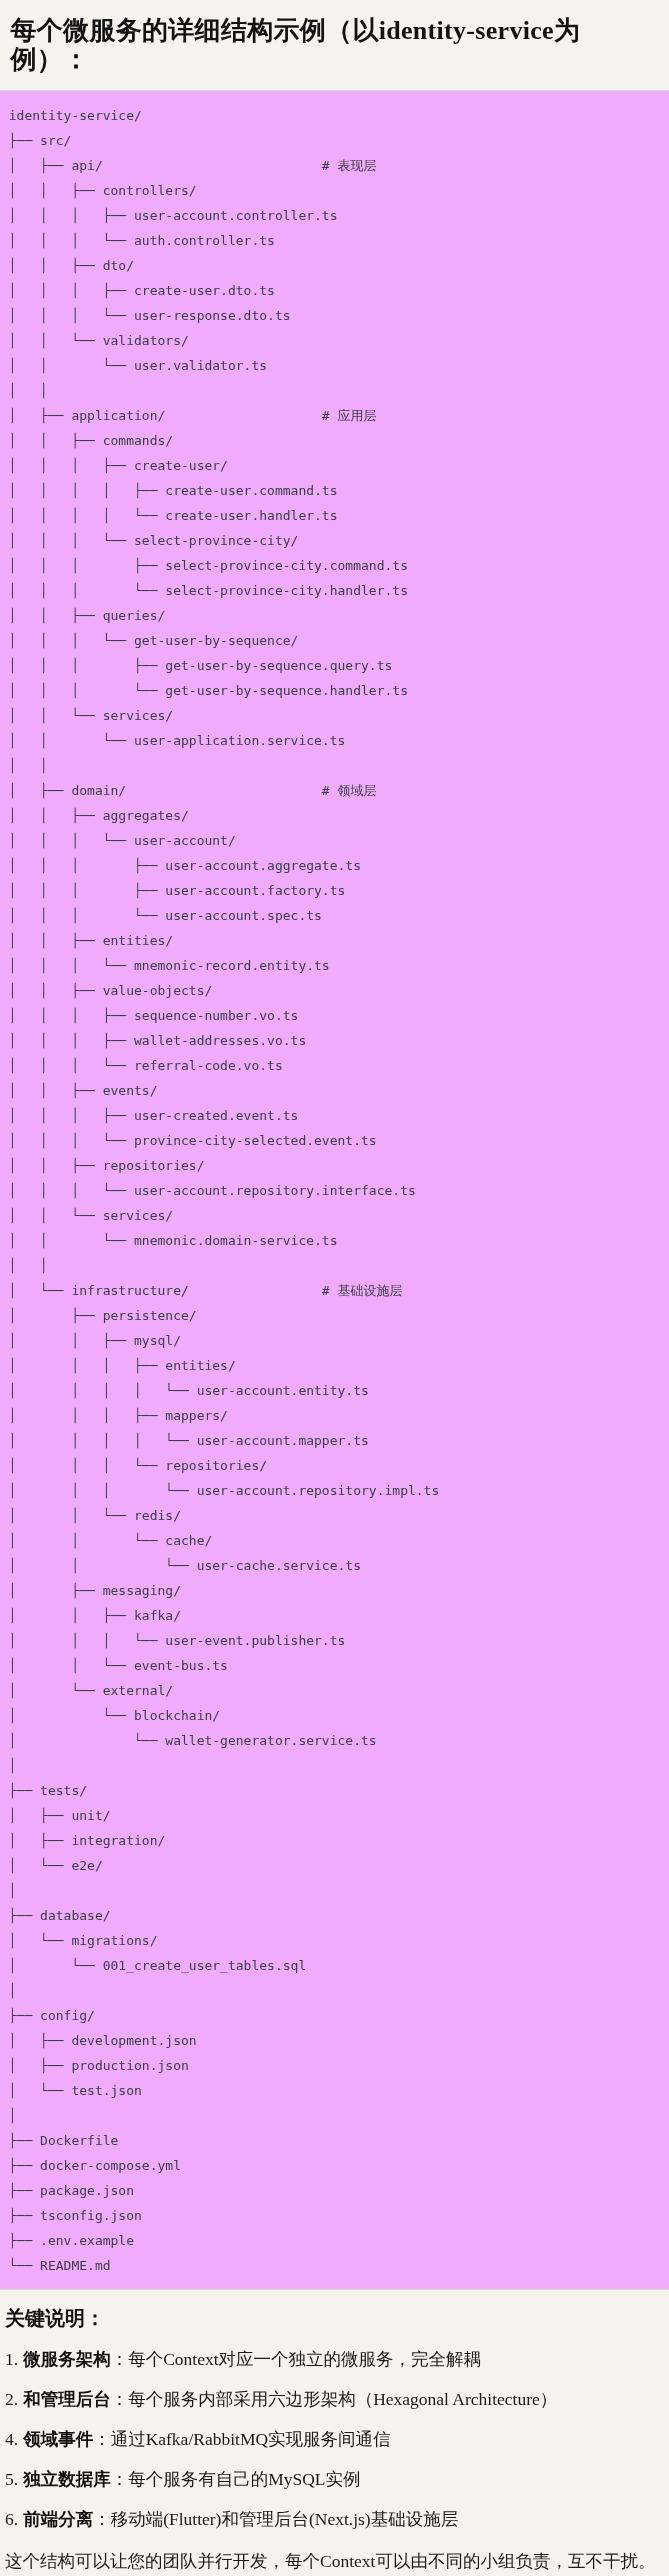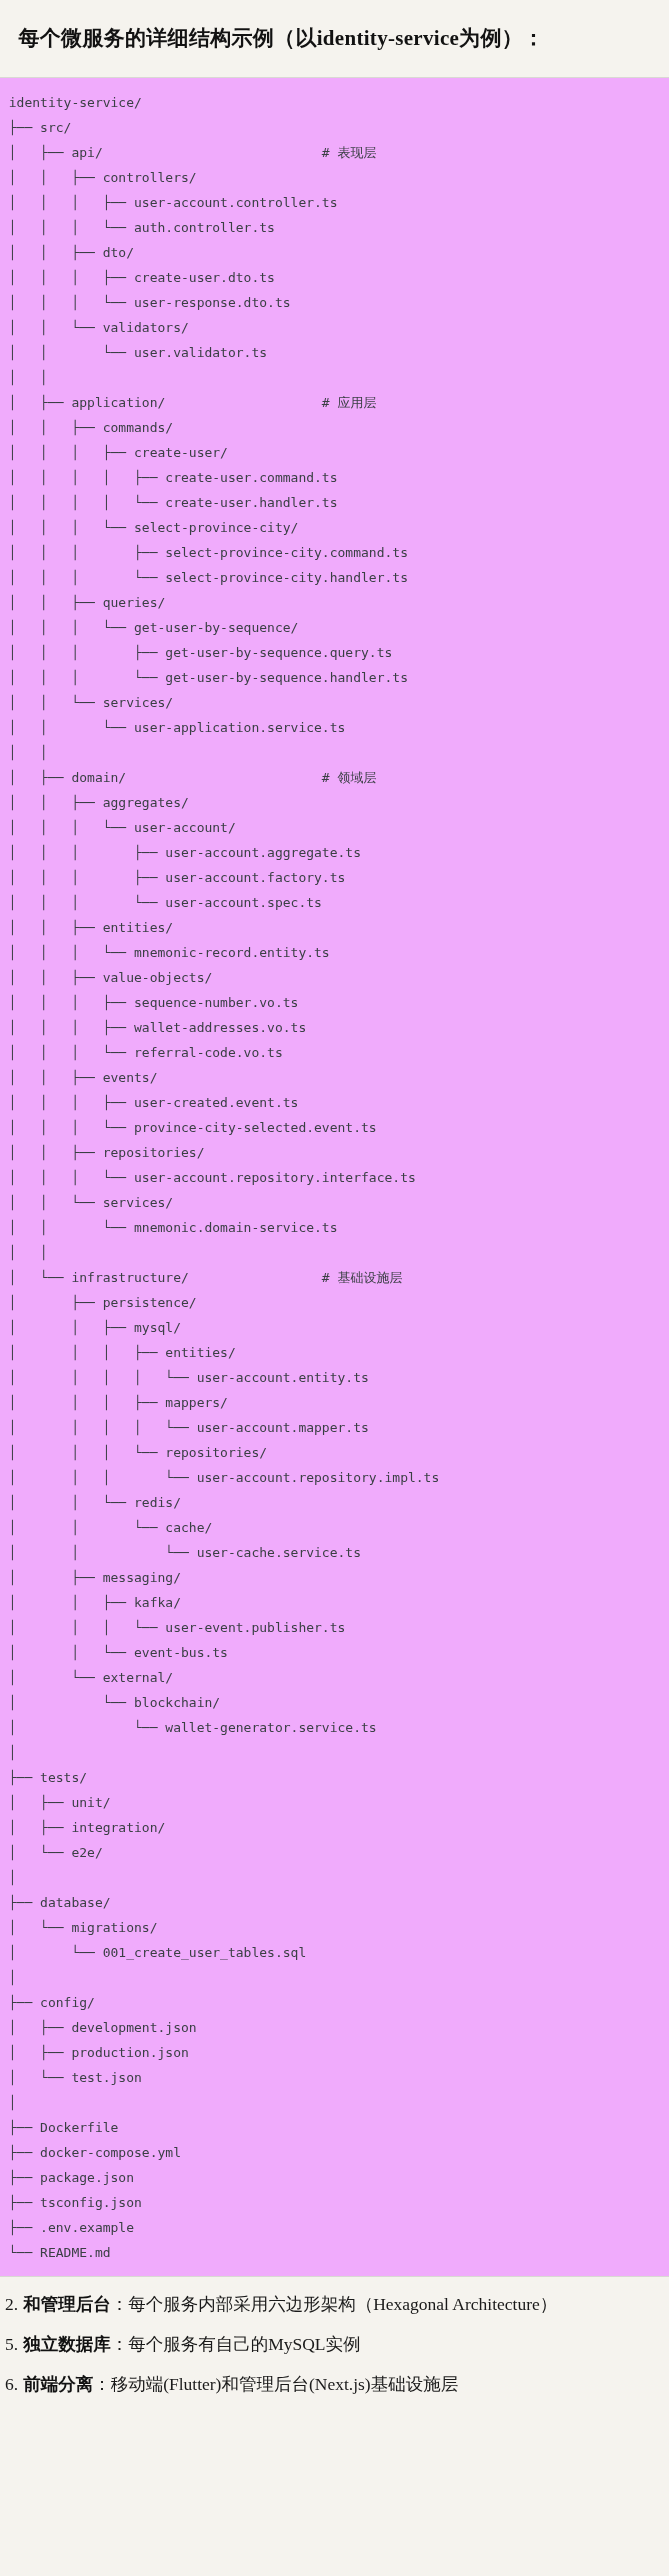--- a/index.html
+++ b/index.html
@@ -6,22 +6,22 @@
     margin: 0;
     padding: 0;
     background: #f5f3ee;
     color: #141414;
     font-family: "Liberation Serif", "DejaVu Serif", serif;
   }
   body { width: 669px; }
 
   header[data-name="page-header"] { padding: 7.5px 5px 8.8px 2.5px; }
   h1[data-name="page-title"] {
-    margin: 16px;
-    font-size: 21px;
+    margin: 8px;
+    font-size: 26px;
     line-height: 29px;
     font-weight: 700;
     color: #121212;
     letter-spacing: 0.3px;
   }
 
   pre[data-name="file-tree"] {
     margin: 0;
     background: #f0abfc;
     border-top: 0.6px solid #d9d8d3;
@@ -150,24 +150,28 @@
 │   └── test.json
 │
 ├── Dockerfile
 ├── docker-compose.yml
 ├── package.json
 ├── tsconfig.json
 ├── .env.example
 └── README.md</pre>
 
 <section data-name="notes-section">
+  <h2 data-name="notes-heading">关键说明：</h2>
   <div data-name="notes-list">
+  <p class="note-item" data-name="note-item"><span class="note-num" data-name="note-number">1.</span><span class="note-term" data-name="note-term">微服务架构</span><span class="note-colon" data-name="note-colon">：</span><span class="note-desc" data-name="note-description">每个Context对应一个独立的微服务，完全解耦</span></p>
 
   <p class="note-item" data-name="note-item"><span class="note-num" data-name="note-number">2.</span><span class="note-term" data-name="note-term">和管理后台</span><span class="note-colon" data-name="note-colon">：</span><span class="note-desc" data-name="note-description">每个服务内部采用六边形架构（Hexagonal Architecture）</span></p>
 
 
+  <p class="note-item" data-name="note-item"><span class="note-num" data-name="note-number">4.</span><span class="note-term" data-name="note-term">领域事件</span><span class="note-colon" data-name="note-colon">：</span><span class="note-desc" data-name="note-description">通过Kafka/RabbitMQ实现服务间通信</span></p>
 
   <p class="note-item" data-name="note-item"><span class="note-num" data-name="note-number">5.</span><span class="note-term" data-name="note-term">独立数据库</span><span class="note-colon" data-name="note-colon">：</span><span class="note-desc" data-name="note-description">每个服务有自己的MySQL实例</span></p>
 
   <p class="note-item" data-name="note-item"><span class="note-num" data-name="note-number">6.</span><span class="note-term" data-name="note-term">前端分离</span><span class="note-colon" data-name="note-colon">：</span><span class="note-desc" data-name="note-description">移动端(Flutter)和管理后台(Next.js)基础设施层</span></p>
 </div>
+  <p data-name="closing-paragraph">这个结构可以让您的团队并行开发，每个Context可以由不同的小组负责，互不干扰。</p>
 </section>
 
 
 </body></html>

